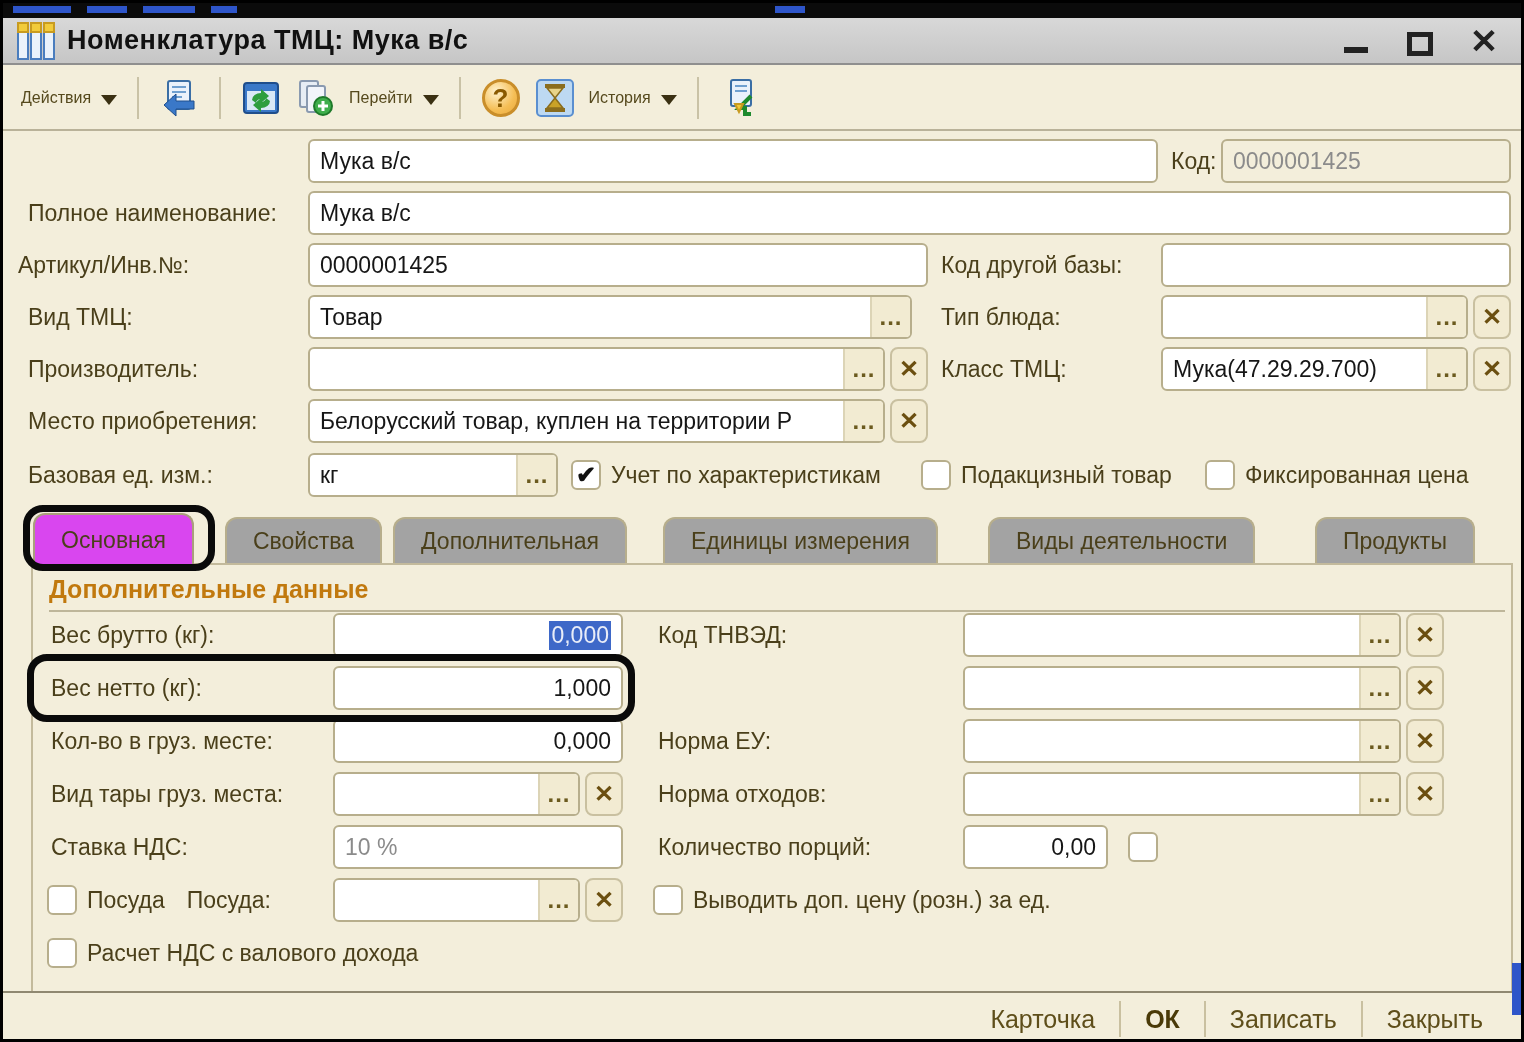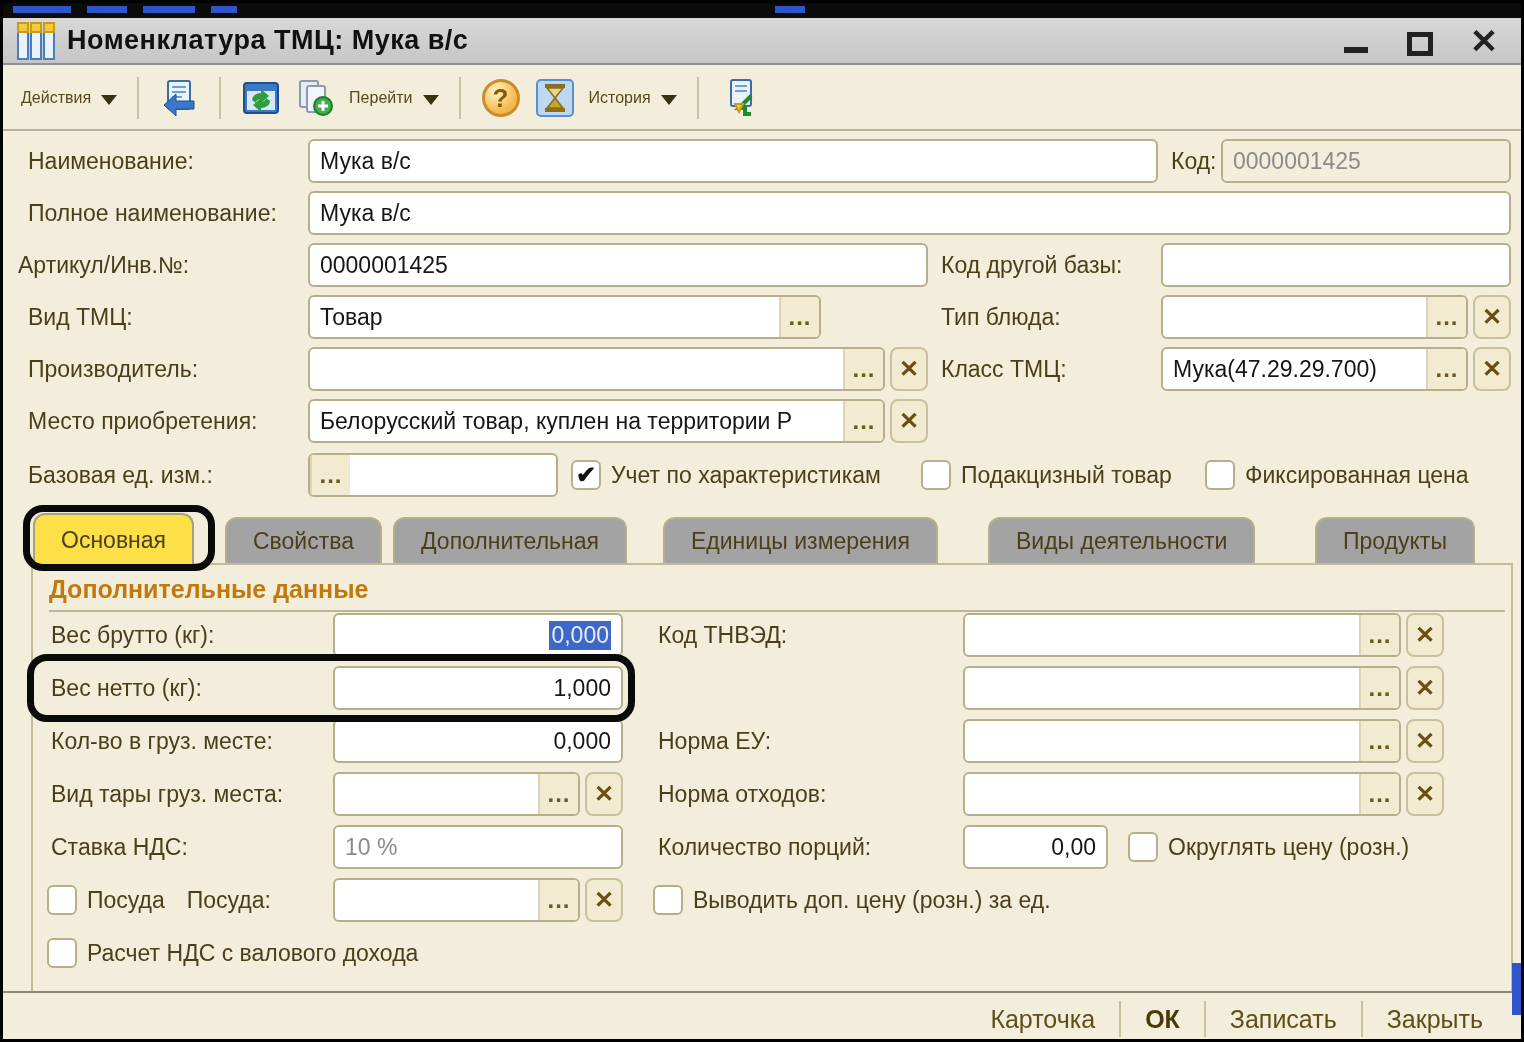--- a/index.html
+++ b/index.html
@@ -59,21 +59,21 @@
 
   .cbrow { display:flex; align-items:center; gap:10px; cursor:pointer; }
   .cb { width:30px; height:30px; background:#fff; border:2px solid #B7AE8C; border-radius:6px;
     display:flex; align-items:center; justify-content:center; font-size:24px; font-weight:bold;
     color:#111; flex:none; }
 
   
   .tab { position:absolute; top:514px; height:46px; display:flex; align-items:center;
     background:#a3a3a3; border:2px solid #B7AE8C; border-bottom:none;
     border-radius:12px 12px 0 0; font-size:23px; color:#4A3F1A; padding:0 26px; cursor:pointer; }
-  .tab.active { top:510px; height:52px; background:#fde047; z-index:5;
+  .tab.active { top:510px; height:52px; background:#d946ef; z-index:5;
     border-color:#A99F7C; }
 
   .panel { position:absolute; left:28px; top:560px; width:1482px; height:428px;
     border:2px solid #C3BA9C; border-bottom:none; background:#F3EEDB; }
   .grp-head { position:absolute; left:46px; top:572px; width:1456px;
     font-size:25px; font-weight:bold; color:#C1790E; padding-bottom:6px;
     border-bottom:2px solid #BEB69A; }
 
   
   .footer { position:absolute; left:0; top:988px; width:100%; height:54px;
@@ -184,23 +184,20 @@
       <svg width="40" height="40" viewBox="0 0 40 40">
         <rect x="12" y="2" width="20" height="26" rx="2" fill="#EAF2FB" stroke="#3A6EA5" stroke-width="2"></rect>
         <line x1="16" y1="8" x2="28" y2="8" stroke="#6FA0D0" stroke-width="2"></line>
         <line x1="16" y1="13" x2="28" y2="13" stroke="#6FA0D0" stroke-width="2"></line>
         <path d="M32 18 L20 30 L26 30 L26 36 L32 36" fill="none" stroke="#1E8A2E" stroke-width="4"></path>
         <polygon points="16,34 24,34 20,26" fill="#F2CB3A" stroke="#C89B20" stroke-width="2" transform="rotate(180 20 30)"></polygon>
       </svg>
     </div>
   </div>
 
-  <div class="row" style="left:25px;top:136px">
-    <span class="lbl">Наименование:</span>
-  </div>
   <div class="row fld" style="left:305px;top:136px;width:850px">
     <span class="val">Мука в/с</span>
   </div>
   <div class="row" style="left:1168px;top:136px">
     <span class="lbl">Код:</span>
   </div>
   <div class="row fld ro" style="left:1218px;top:136px;width:290px">
     <span class="val dim">0000001425</span>
   </div>
 
@@ -220,21 +217,21 @@
   <div class="row" style="left:938px;top:240px">
     <span class="lbl">Код другой базы:</span>
   </div>
   <div class="row fld" style="left:1158px;top:240px;width:350px">
     <span class="val"></span>
   </div>
 
   <div class="row" style="left:25px;top:292px">
     <span class="lbl">Вид ТМЦ:</span>
   </div>
-  <div class="row fld" style="left:305px;top:292px;width:513px">
+  <div class="row fld" style="left:305px;top:292px;width:604px">
     <span class="val">Товар</span>
     <span class="dots">...</span>
   </div>
   <div class="row" style="left:938px;top:292px">
     <span class="lbl">Тип блюда:</span>
   </div>
   <div class="row" style="left:1158px;top:292px">
     <div class="fld" style="width:307px">
       <span class="val"></span>
       <span class="dots">...</span>
@@ -271,20 +268,21 @@
       <span class="val">Белорусский товар, куплен на территории Р</span>
       <span class="dots">...</span>
     </div>
     <div class="xbtn">✕</div>
   </div>
 
   <div class="row" style="left:25px;top:450px">
     <span class="lbl">Базовая ед. изм.:</span>
   </div>
   <div class="row fld" style="left:305px;top:450px;width:250px">
+    <span class="val">кг</span>
     <span class="dots">...</span>
   </div>
   <div class="row cbrow" style="left:568px;top:450px">
     <span class="cb">✔</span>
     <span class="lbl">Учет по характеристикам</span>
   </div>
   <div class="row cbrow" style="left:918px;top:450px">
     <span class="cb"></span>
     <span class="lbl">Подакцизный товар</span>
   </div>
@@ -404,21 +402,20 @@
   </div>
 
   <div class="row" style="left:655px;top:822px">
     <span class="lbl">Количество порций:</span>
   </div>
   <div class="row fld" style="left:960px;top:822px;width:145px">
     <span class="val num">0,00</span>
   </div>
   <div class="row cbrow" style="left:1125px;top:822px">
     <span class="cb"></span>
-    <span class="lbl">Округлять цену (розн.)</span>
   </div>
 
   <div class="row cbrow" style="left:650px;top:875px">
     <span class="cb"></span>
     <span class="lbl">Выводить доп. цену (розн.) за ед.</span>
   </div>
 
   <div class="footer">
     <div class="fbtn">Карточка</div>
     <div class="fsep"></div>

